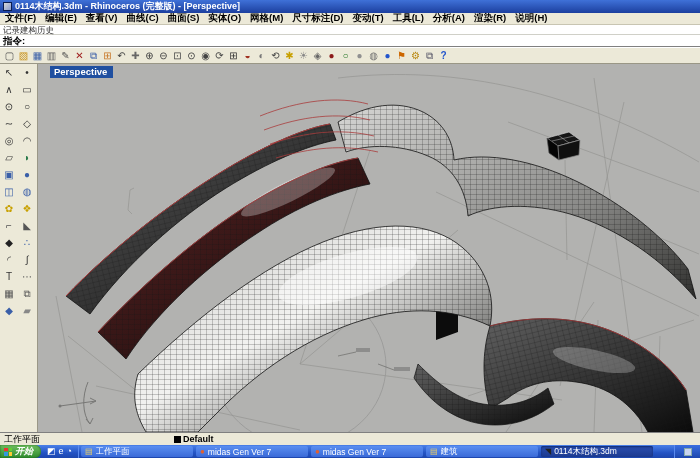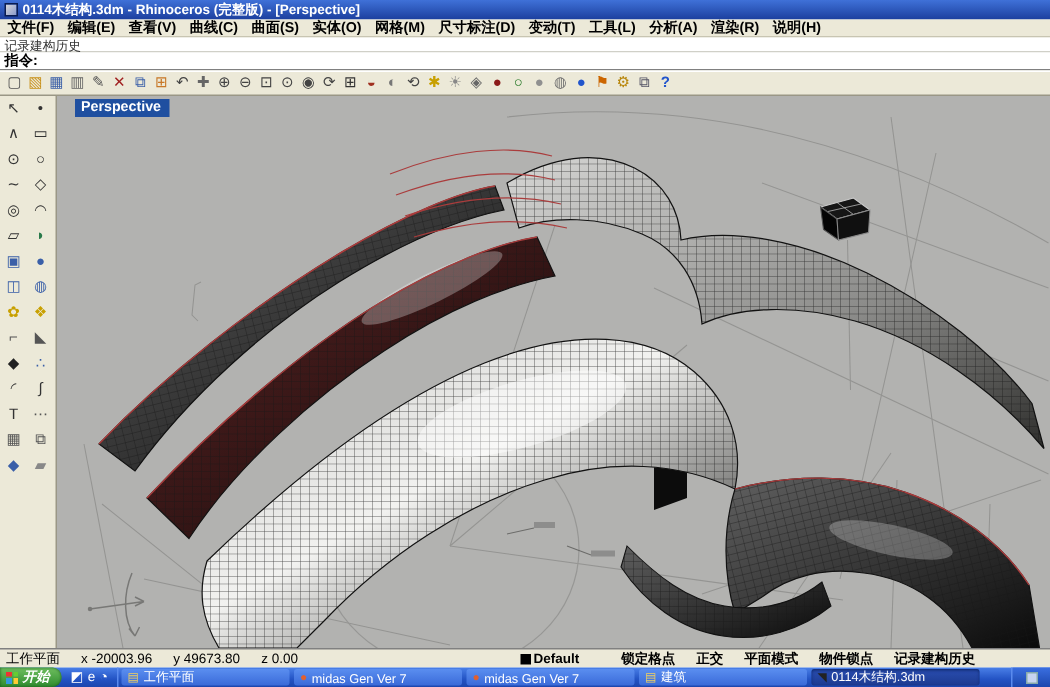--- a/index.html
+++ b/index.html
@@ -308,32 +308,24 @@
         <path d="M22 342 L58 337 M58 337 L52 334 M58 337 L52 340"></path>
         <path d="M50 318 C44 332 44 350 52 360 M52 360 L48 355 M52 360 L55 354"></path>
         <circle cx="22" cy="342" r="1.5" fill="#787876" stroke="none"></circle>
       </g>
     </svg>
   </div>
 </div>
 
 <div class="statusbar">
   <span class="cell">工作平面</span>
-  <span class="cell" id="coords"><span class="coord" style="margin-right: 14px;">x -20003.96</span><span class="coord" style="margin-right: 14px;">y 49673.80</span><span class="coord" style="margin-right: 14px;">z 0.00</span></span>
   <span class="layercell" style="margin-left:120px;">
     <i class="swatch"></i>
     <span>Default</span>
   </span>
-  <span class="toggles" id="toggles">
-      <span>锁定格点</span>
-      <span>正交</span>
-      <span>平面模式</span>
-      <span>物件锁点</span>
-      <span>记录建构历史</span>
-    </span>
 </div>
 
 <div class="taskbar">
   <div class="startbtn">
     <span class="flag">
         <i></i>
         <i></i>
         <i></i>
         <i></i>
       </span>

